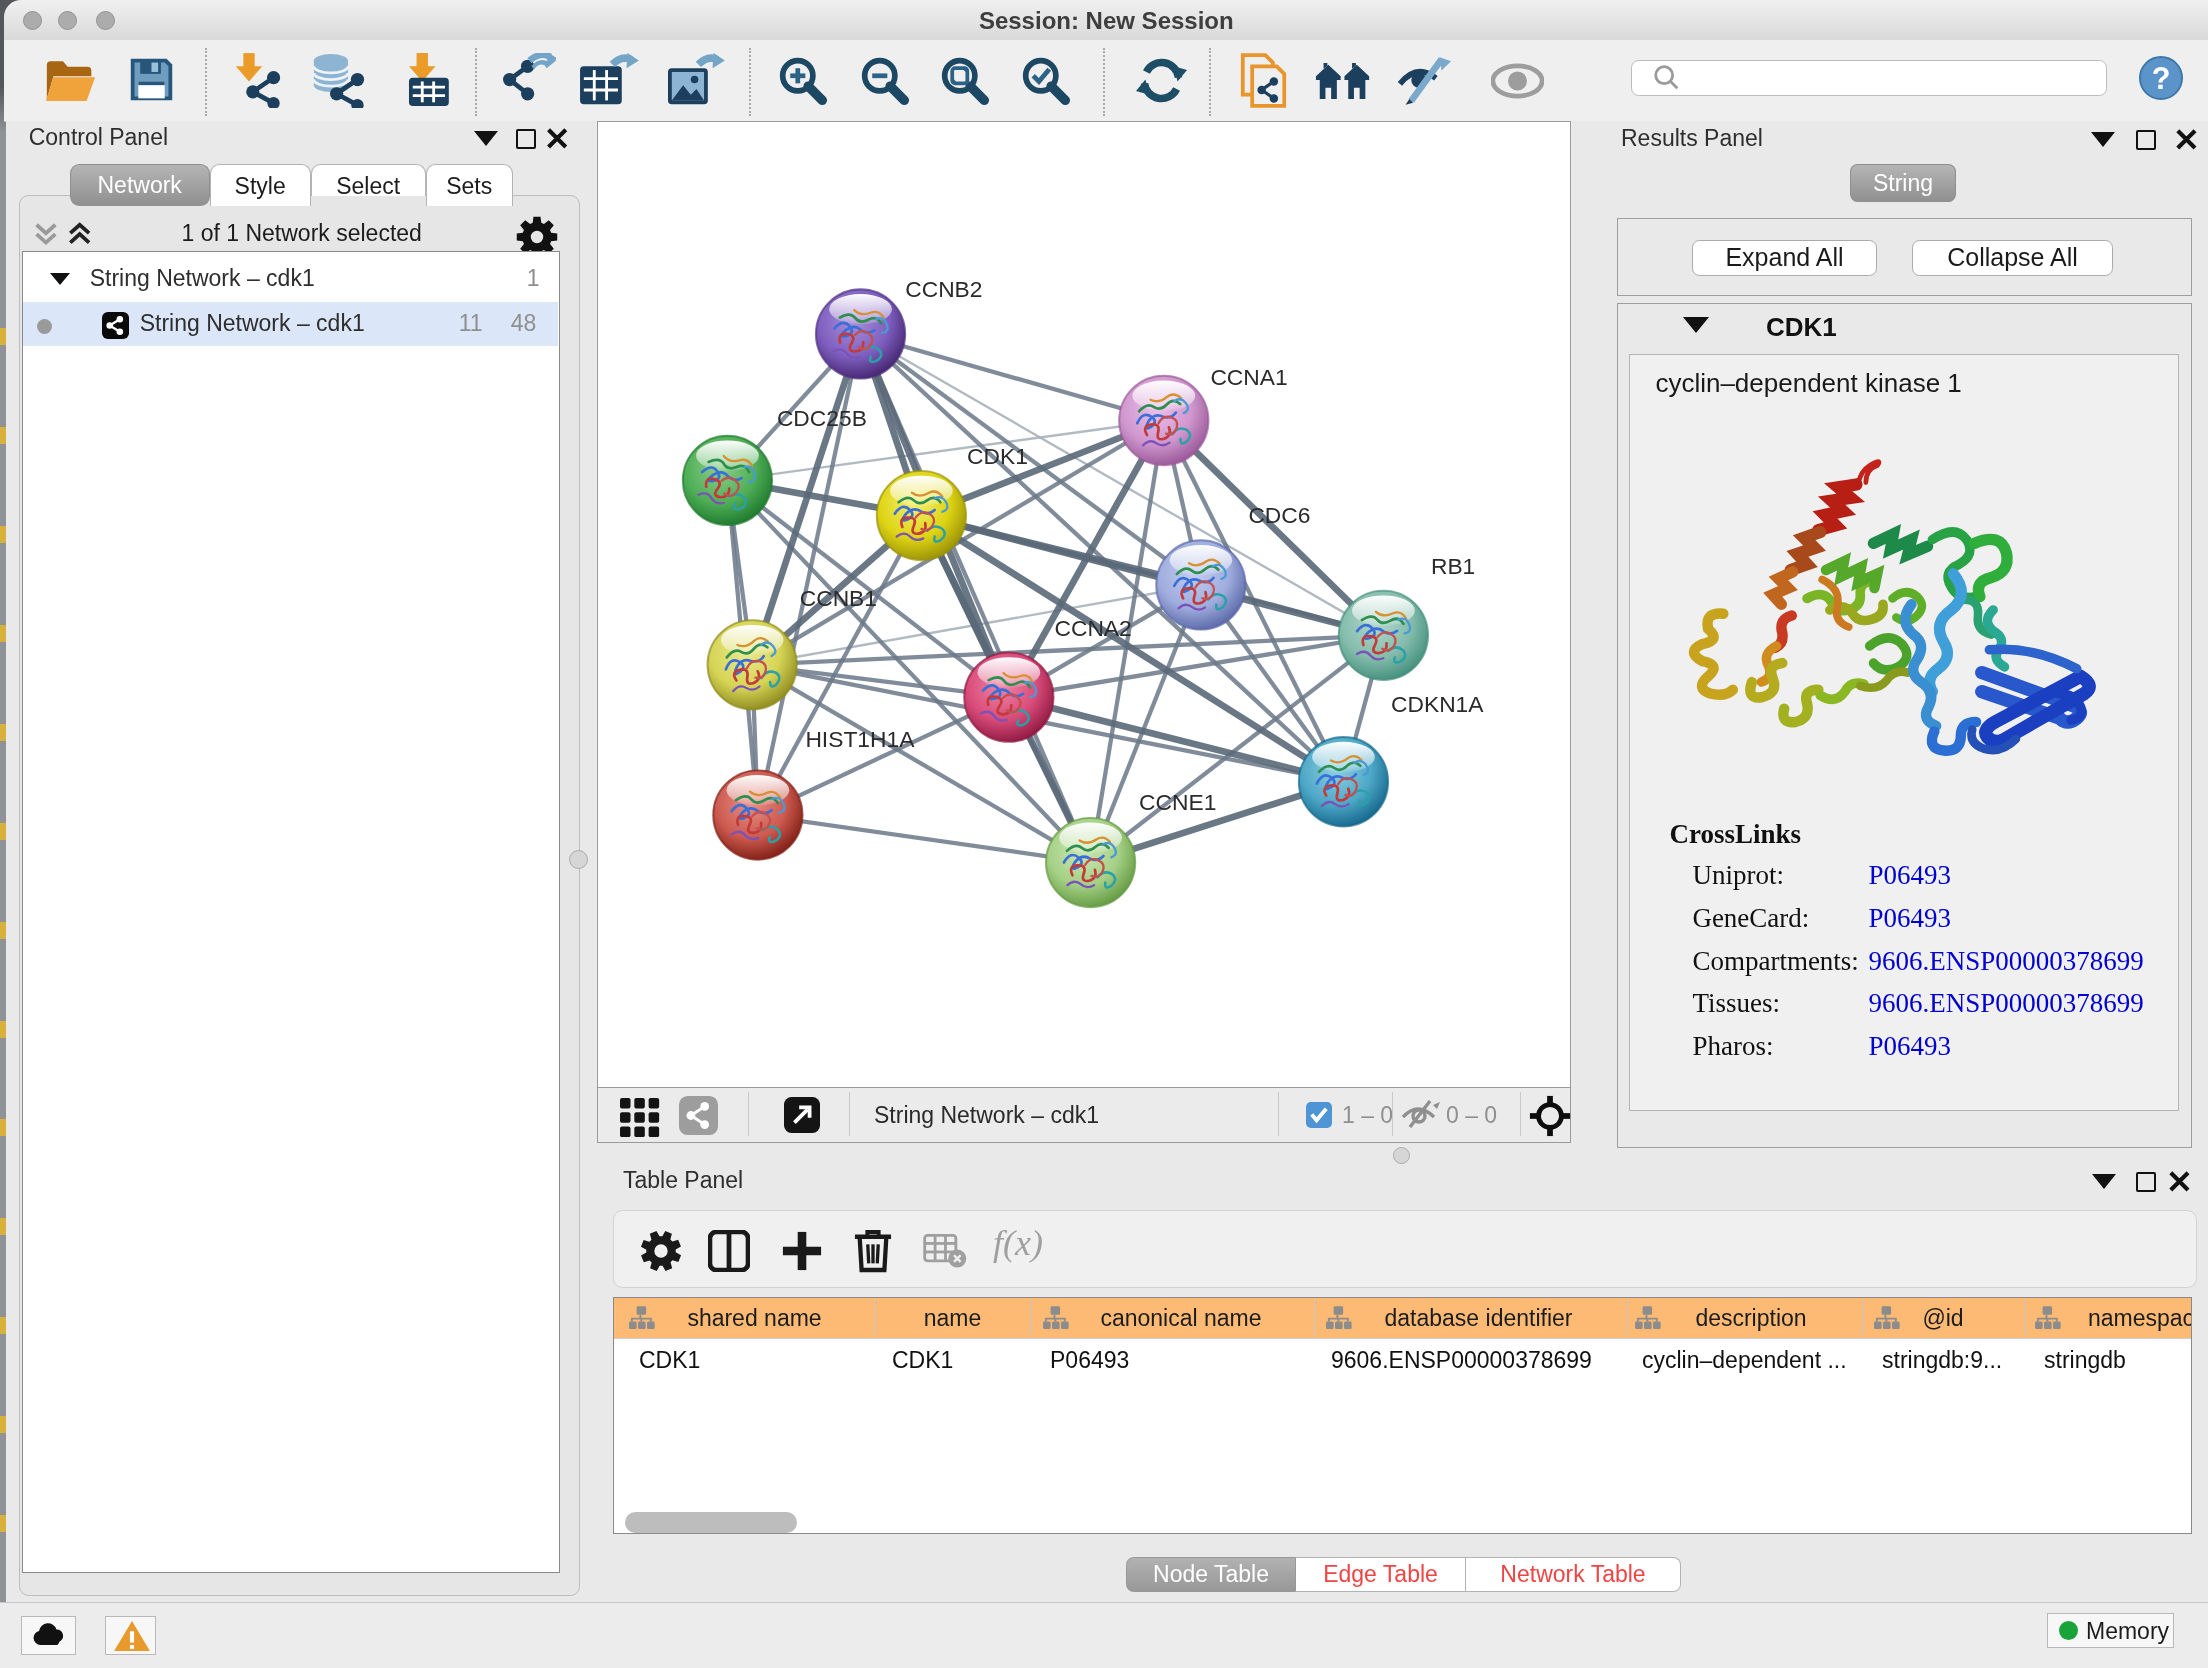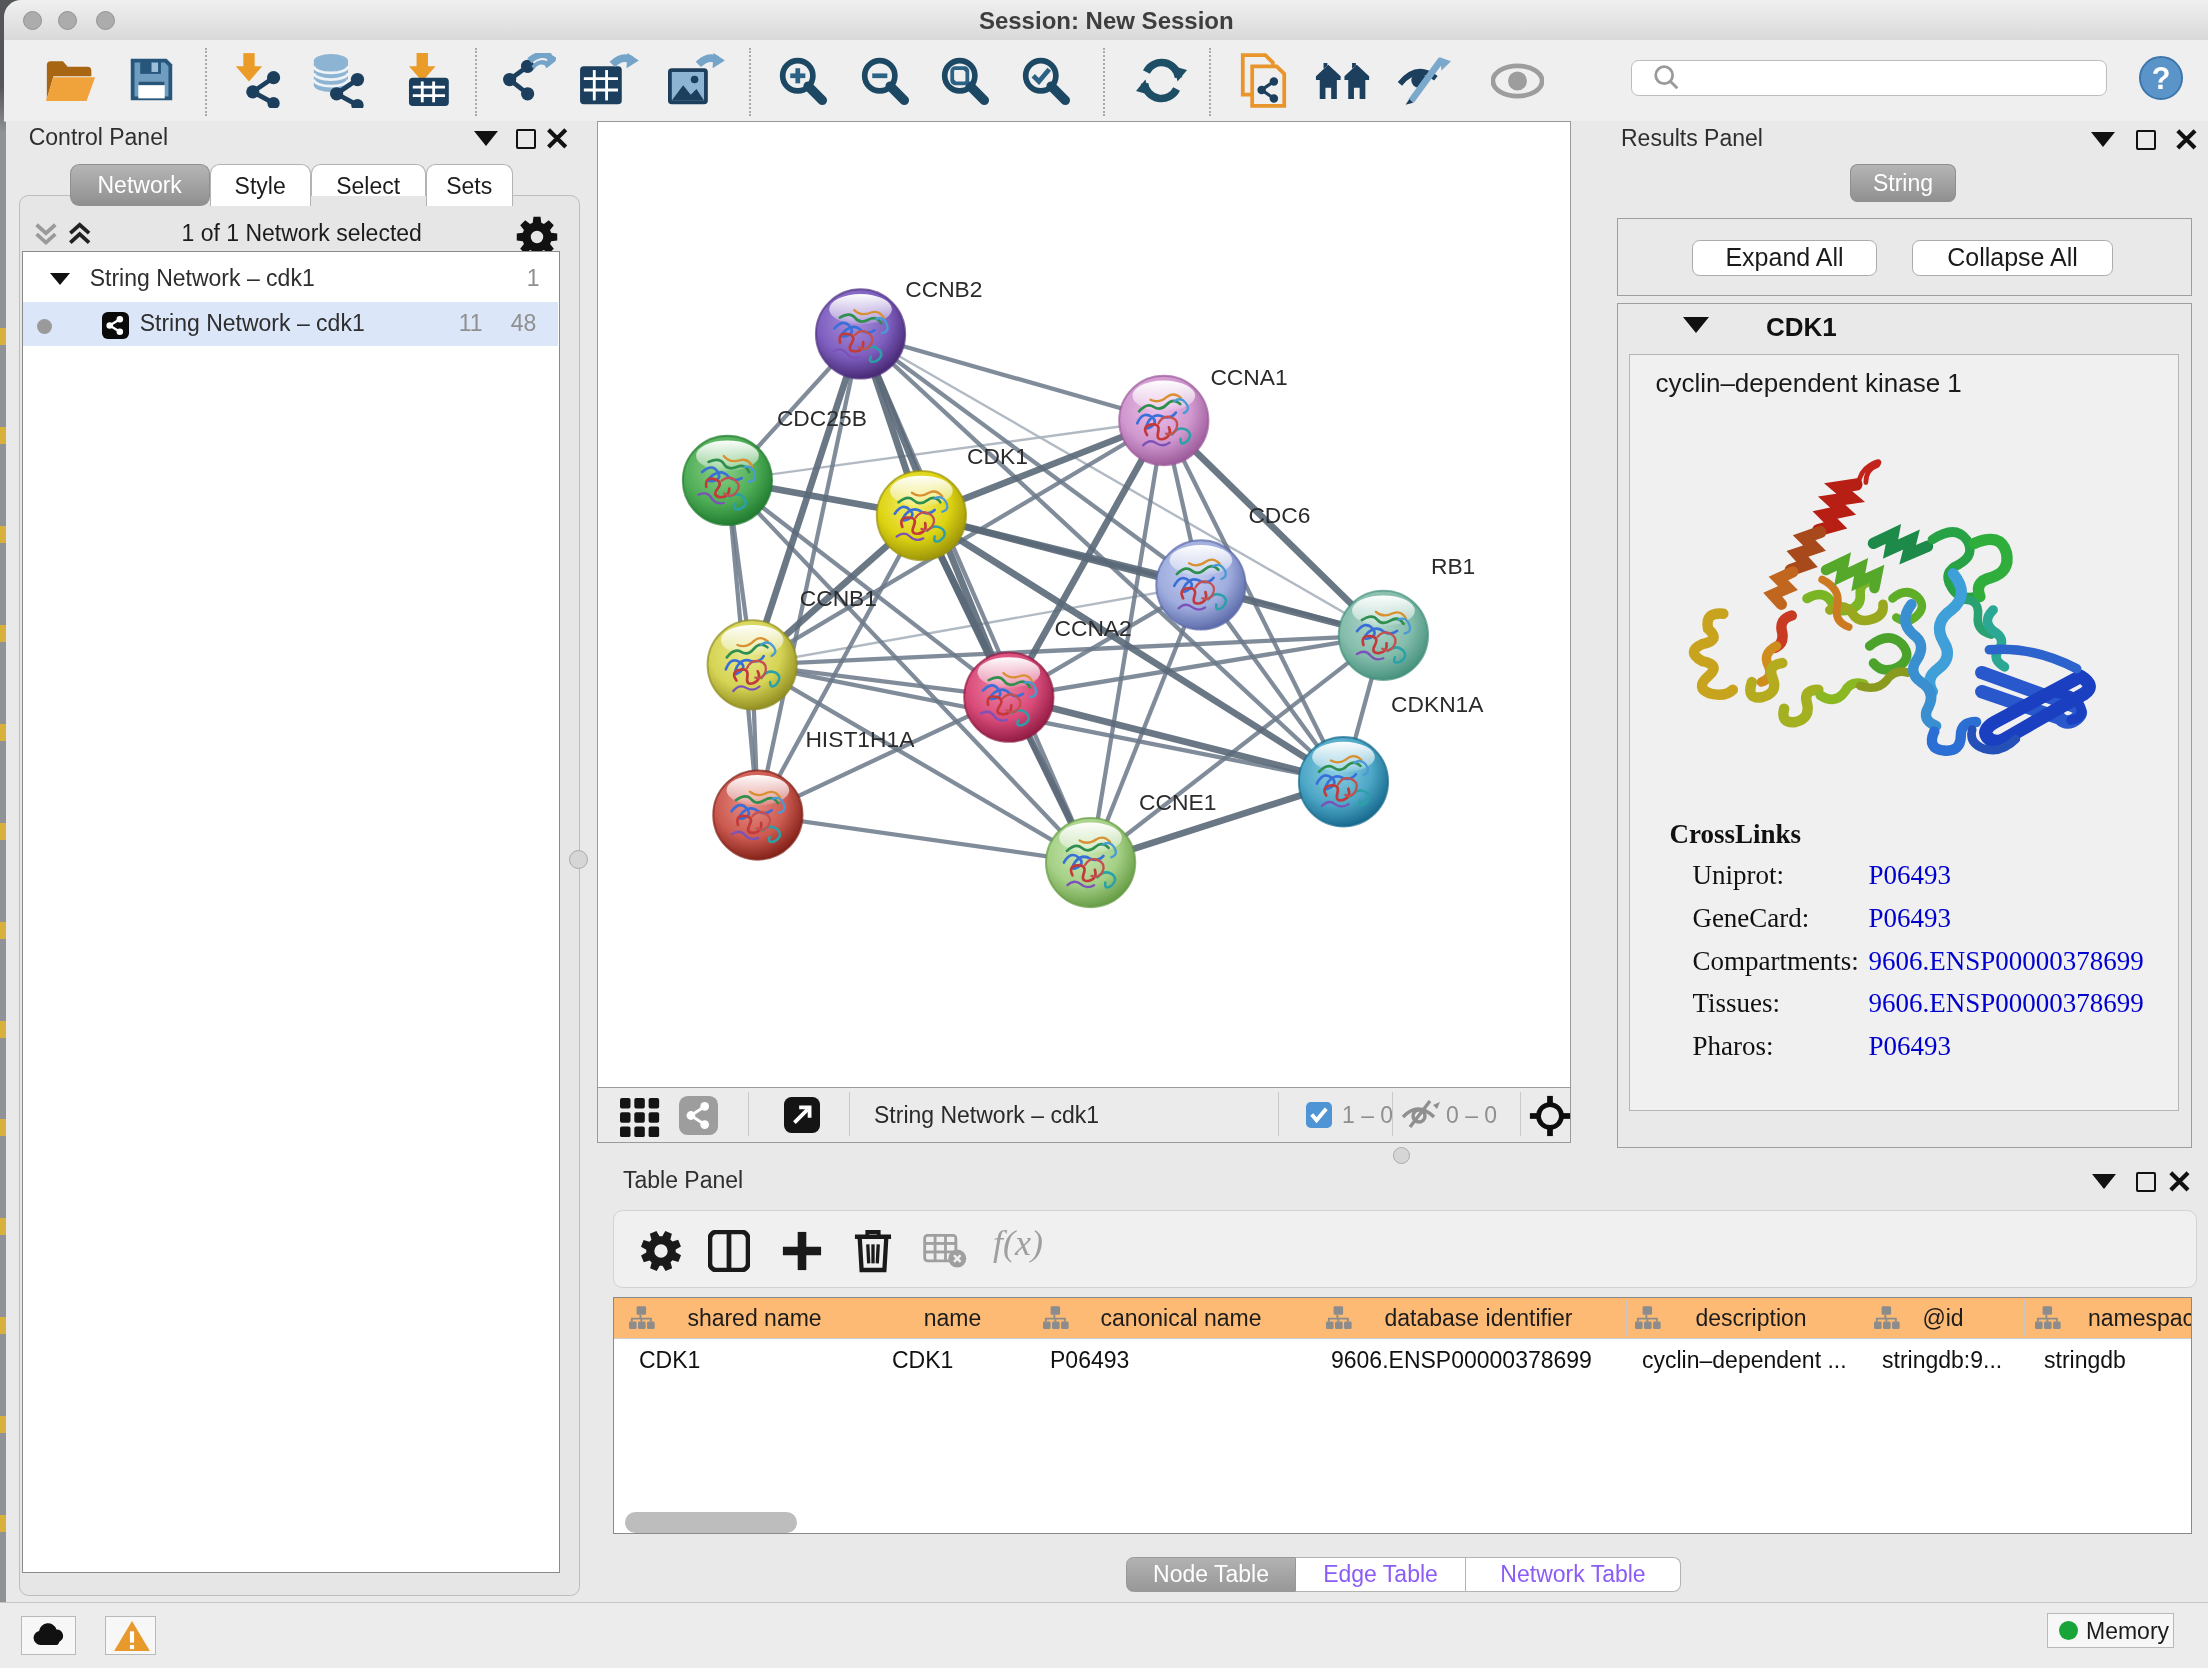--- a/index.html
+++ b/index.html
@@ -39,21 +39,21 @@
 .xrow a{color:#0000d0;}
 
 #tpanel{left:597px;top:1165px;width:1611px;height:437px;background:#e9e9e9;}
 #ttool{position:absolute;left:16px;top:45px;width:1584px;height:78px;background:#f0f0f0;border:1.9px solid #d2d2d2;border-radius:9.5px;box-sizing:border-box;}
 #ttable{position:absolute;left:16px;top:132px;width:1579px;height:237px;background:#fff;border:1.9px solid #8a8a8a;box-sizing:border-box;overflow:hidden;}
 #thead{position:absolute;left:0;top:0;width:100%;height:40px;background:#fdba74;border-bottom:1.9px solid #cfcfcf;}
 .th{position:absolute;top:0;height:40px;font-size:23px;color:#1c1c1c;}
 .tcell{position:absolute;top:44px;font-size:23px;color:#111;}
 .colsep{position:absolute;top:1.9px;height:36px;width:0;border-left:1.9px solid #c6c6c6;}
 #tscroll{position:absolute;left:10.5px;top:214px;width:172px;height:21px;background:#bdbdbd;border-radius:10.5px;}
-.btab{box-sizing:border-box;border:1.9px solid #b3b3b3;background:#fff;color:#8b5cf6;font-size:23px;text-align:center;}
+.btab{box-sizing:border-box;border:1.9px solid #b3b3b3;background:#fff;color:#ef4444;font-size:23px;text-align:center;}
 .btab.sel{background:linear-gradient(#b2b2b2,#989898);color:#fff;border-color:#989898;}
 
 #bottombar{left:0px;top:1602px;width:2208px;height:67px;background:#ececec;border-top:1px solid #c6c6c6;}
 .bbtn{position:absolute;top:13.3px;height:39px;background:#f7f7f7;border:1.9px solid #b9b9b9;box-sizing:border-box;}
 .dot{position:absolute;border-radius:50%;background:#d6d6d6;border:1px solid #ababab;box-sizing:border-box;}
 .glabel{font-size:23px;color:#2e2e2e;white-space:nowrap;}
 .gnum{font-size:23px;color:#8f8f8f;}
 </style>
 </head>
 <body>

